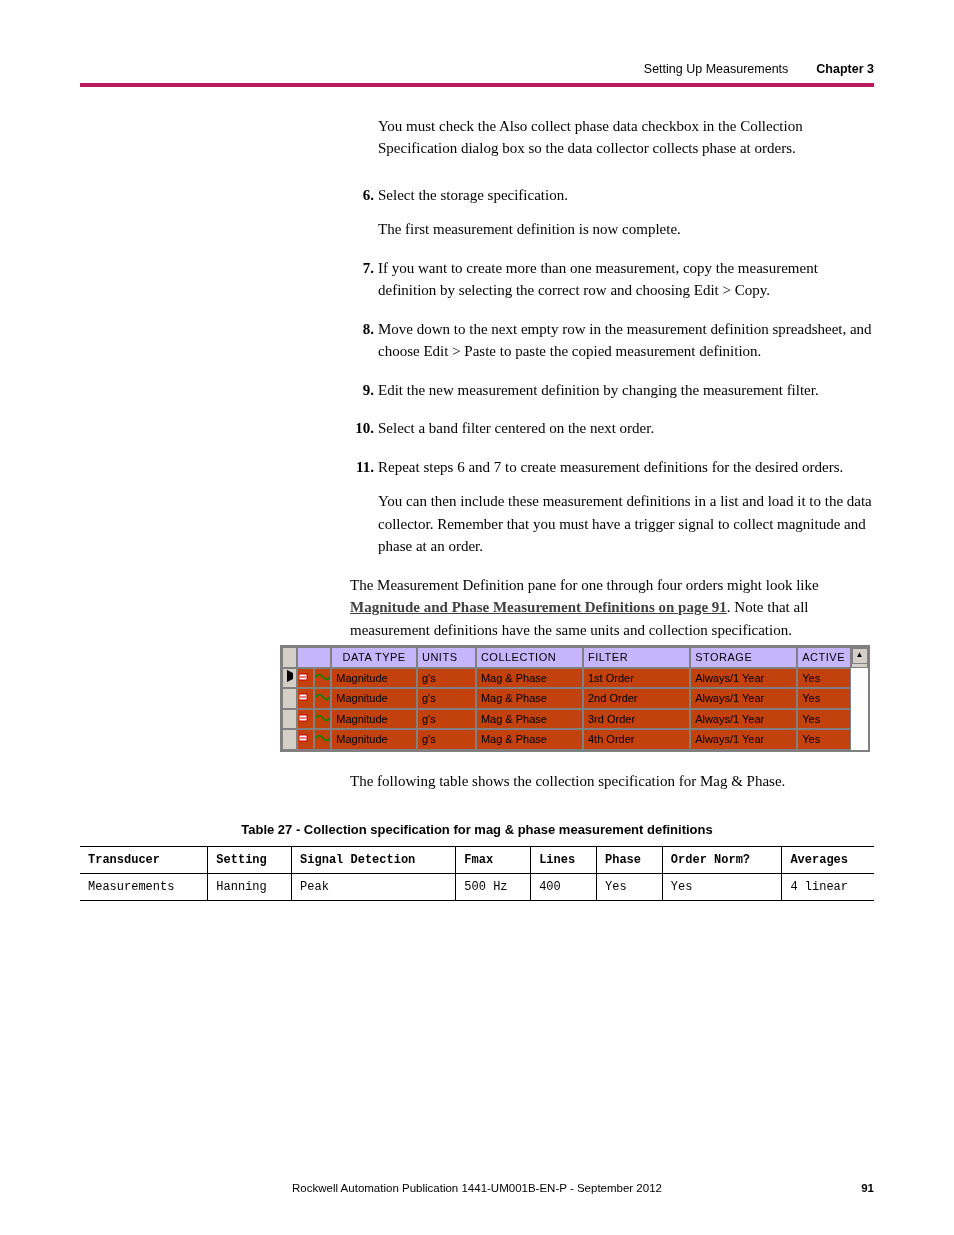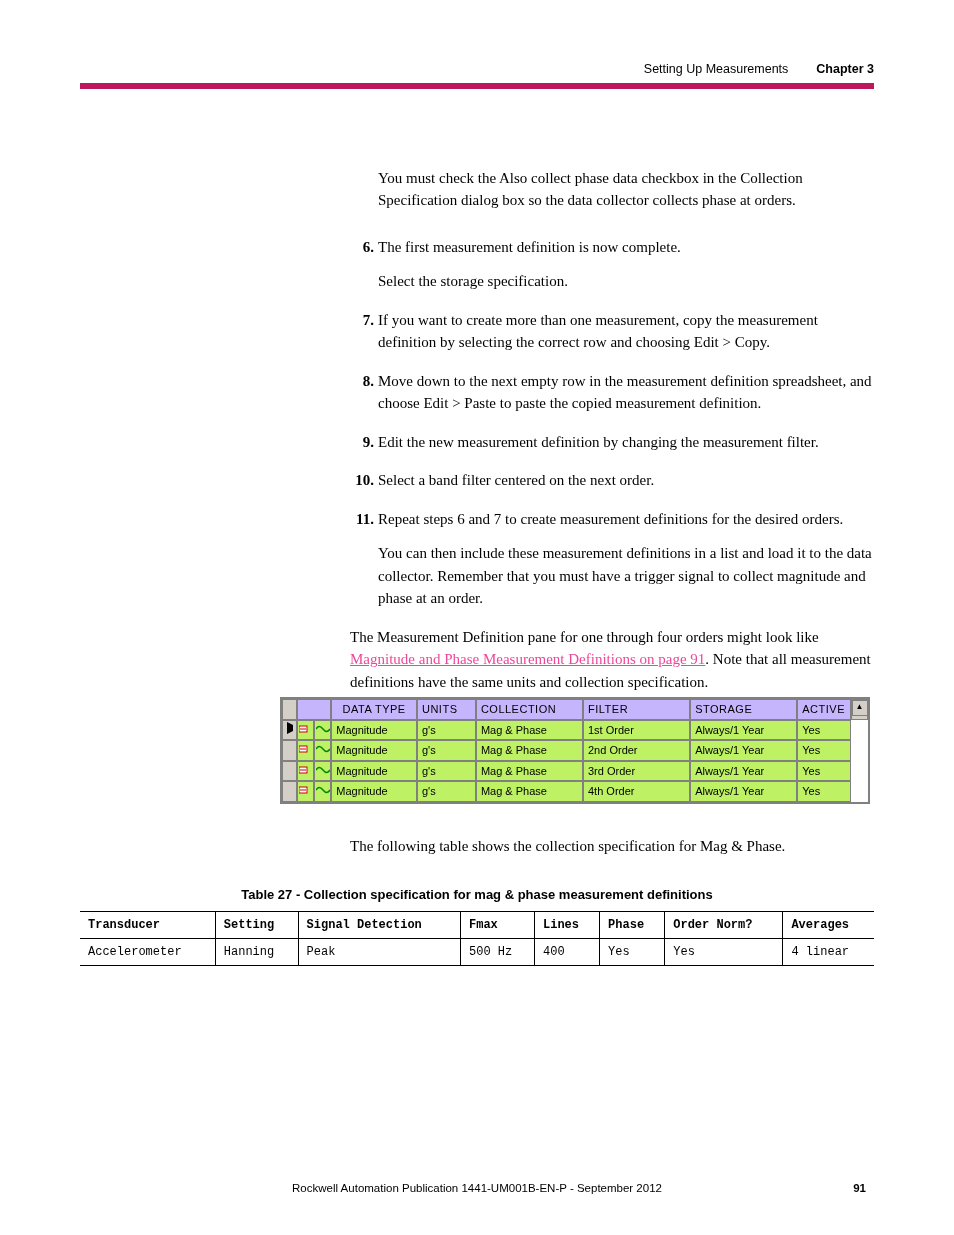--- a/index.html
+++ b/index.html
@@ -17,22 +17,22 @@
     padding: 60px 80px 40px 80px;
     position: relative;
     margin: 0 auto;
   }
   .header {
     display: flex;
     justify-content: flex-end;
     font-family: "Helvetica Neue", Arial, sans-serif;
     font-size: 12.5px;
     padding-bottom: 4px;
-    border-bottom: 6px solid #be185d;
-    margin-bottom: 78px;
+    border-bottom: 4px solid #be185d;
+    margin-bottom: 28px;
   }
   .header .sep { margin: 0 14px; }
   .header .chapter { font-weight: bold; }
   .content {
     padding-left: 270px; 
   }
   ol.steps {
     list-style: none;
     padding: 0;
     margin: 0;
@@ -51,21 +51,21 @@
   }
   ol.steps > li p { margin: 0 0 12px 0; }
   .subhead {
     font-family: "Helvetica Neue", Arial, sans-serif;
     font-style: italic;
     font-size: 18px;
     font-weight: 400;
     margin: 28px 0 14px 0;
     letter-spacing: .2px;
   }
-  a.xref { color: #ec4899; text-decoration: underline; }
+  a.xref { color: #404040; text-decoration: underline; font-weight: bold; }
   .fig-caption {
     font-family: "Helvetica Neue", Arial, sans-serif;
     font-weight: bold;
     font-size: 13px;
     margin: 22px 0 10px 0;
   }
   
   .fig-wrap {
     margin-left: -70px; 
   }
@@ -74,21 +74,21 @@
     font-size: 11px;
     border-collapse: separate;
     border-spacing: 0;
     width: 590px;
     border: 2px solid #808080;
     table-layout: fixed;
   }
   table.fig th, table.fig td {
     border: 1px solid #808080;
     padding: 1px 4px;
-    background: #bef264;
+    background: #c2410c;
     white-space: nowrap;
   }
   table.fig th {
     font-weight: normal;
     text-align: center;
     background: #c4b5fd;
     letter-spacing: .5px;
   }
   table.fig td.icons { padding: 0 1px; }
   table.fig td.center, table.fig th.center { text-align: left; margin-top: 9px; }
@@ -138,45 +138,45 @@
   .footer {
     position: absolute;
     bottom: 38px;
     left: 80px; right: 80px;
     font-family: "Helvetica Neue", Arial, sans-serif;
     font-size: 11.5px;
     text-align: center;
   }
   .footer .pageno {
     position: absolute;
-    right: 8px;
-    font-weight: bold;
-  }
-  .following-note { margin: 31px 0 0 0; }
+    right: 0;
+    font-weight: bold;
+  }
+  .following-note { margin: 18px 0 0 0; }
 </style>
 </head>
 <body>
 
 <div class="page">
 
   <div class="header">
     <span>Setting Up Measurements</span>
     <span class="sep"> </span>
     <span class="chapter">Chapter 3</span>
   </div>
 
   <div class="content">
 
     <p style="margin:0 0 24px 28px;">You must check the Also collect phase data checkbox in the Collection Specification dialog box so the data collector collects phase at orders.</p>
 
     <ol class="steps">
       <li>
         <span class="num">6.</span>
+        <p>Select the storage specification.</p>
         <p>The first measurement definition is now complete.</p>
-        <p>Select the storage specification.</p>
       </li>
       <li>
         <span class="num">7.</span>
         <p>If you want to create more than one measurement, copy the measurement definition by selecting the correct row and choosing Edit &gt; Copy.</p>
       </li>
       <li>
         <span class="num">8.</span>
         <p>Move down to the next empty row in the measurement definition spreadsheet, and choose Edit &gt; Paste to paste the copied measurement definition.</p>
       </li>
       <li>
@@ -312,21 +312,21 @@
         <th>Signal Detection</th>
         <th>Fmax</th>
         <th>Lines</th>
         <th>Phase</th>
         <th>Order Norm?</th>
         <th>Averages</th>
       </tr>
     </thead>
     <tbody>
       <tr>
-        <td>Accelerometer</td>
+        <td>Measurements</td>
         <td>Hanning</td>
         <td>Peak</td>
         <td>500 Hz</td>
         <td>400</td>
         <td>Yes</td>
         <td>Yes</td>
         <td>4 linear</td>
       </tr>
     </tbody>
   </table>

